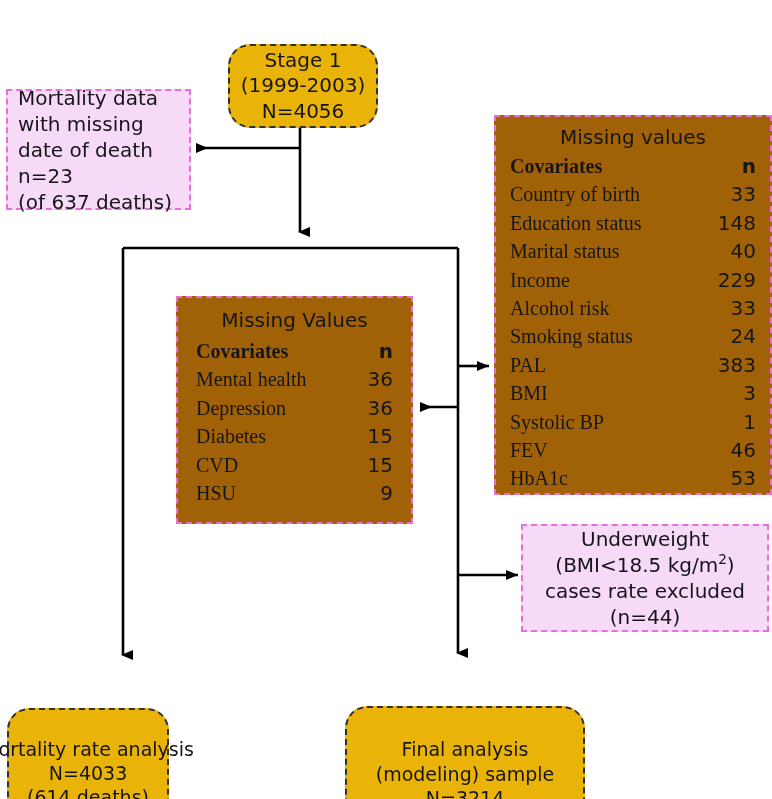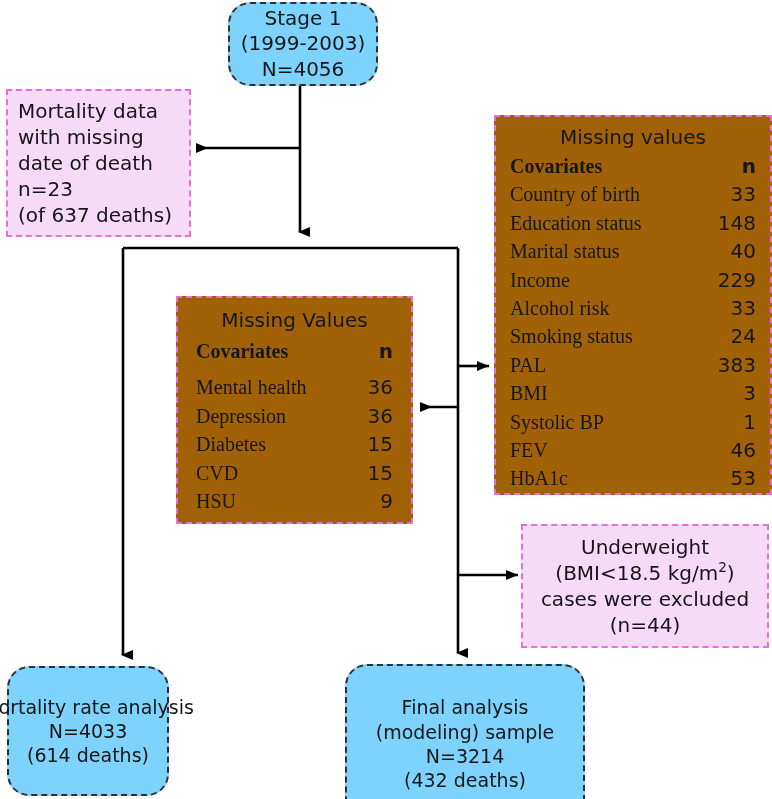--- a/index.html
+++ b/index.html
@@ -30,26 +30,27 @@
   }
   .node {
     position: absolute;
     box-sizing: border-box;
     display: flex;
     flex-direction: column;
     align-items: center;
     justify-content: center;
   }
   .terminal {
-    background: #7dd3fc;
+    background: #eab308;
     border: 2px dashed #2f2f35;
     border-radius: 22px;
     text-align: center;
     line-height: 1.28;
     font-size: 20px;
+    margin-top: 42px;
   }
   .notebox {
     background: #f6daf8;
     border: 2px dashed #e66fd8;
     text-align: left;
     line-height: 1.3;
     font-size: 20px;
   }
   .notebox.center-text { text-align: center; }
   .nb-line { white-space: nowrap; }
@@ -129,21 +130,21 @@
       <line x1="458" y1="575" x2="518" y2="575" stroke="#000" stroke-width="2.6" marker-end="url(#arrow-right)"></line>
     </g>
   </svg>
 
   <div class="node terminal" style="left:228px; top:2px; width:150px; height:84px;">
     <div class="nb-line">Stage 1</div>
     <div class="nb-line">(1999-2003)</div>
     <div class="nb-line">N=4056</div>
   </div>
 
-  <div class="node notebox" style="left:6px; top:89px; width:185px; height:148px; align-items:flex-start; justify-content:center; padding:4px 10px;">
+  <div class="node notebox" style="left:6px; top:89px; width:185px; height:121px; align-items:flex-start; justify-content:center; padding:4px 10px;">
     <div class="nb-line">Mortality data</div>
     <div class="nb-line">with missing</div>
     <div class="nb-line">date of death</div>
     <div class="nb-line">n=23</div>
     <div class="nb-line">(of 637 deaths)</div>
   </div>
 
   <div class="tablebox" style="position:absolute; left:494px; top:115px; width:278px; height:380px;">
     <div class="tbl-title">Missing values</div>
     <div class="tbl-row header">
@@ -195,21 +196,21 @@
       <span class="tbl-val">53</span>
     </div>
   </div>
 
   <div class="tablebox" style="position:absolute; left:176px; top:296px; width:237px; height:228px; padding:8px 18px;">
     <div class="tbl-title">Missing Values</div>
     <div class="tbl-row header" style="margin-top:2px;">
       <span class="tbl-label">Covariates</span>
       <span class="tbl-val">n</span>
     </div>
-    <div class="tbl-row" style="margin-top:8px;">
+    <div class="tbl-row" style="">
       <span class="tbl-label">Mental health</span>
       <span class="tbl-val">36</span>
     </div>
     <div class="tbl-row">
       <span class="tbl-label">Depression</span>
       <span class="tbl-val">36</span>
     </div>
     <div class="tbl-row">
       <span class="tbl-label">Diabetes</span>
       <span class="tbl-val">15</span>
@@ -217,24 +218,24 @@
     <div class="tbl-row">
       <span class="tbl-label">CVD</span>
       <span class="tbl-val">15</span>
     </div>
     <div class="tbl-row">
       <span class="tbl-label">HSU</span>
       <span class="tbl-val">9</span>
     </div>
   </div>
 
-  <div class="node notebox center-text" style="left:521px; top:524px; width:248px; height:124px; justify-content:center; padding:2px 8px;">
+  <div class="node notebox center-text" style="left:521px; top:524px; width:248px; height:108px; justify-content:center; padding:2px 8px;">
     <div class="nb-line">Underweight</div>
     <div class="nb-line"><span>(BMI&lt;18.5 kg/m</span><sup>2</sup><span>)</span></div>
-    <div class="nb-line">cases were excluded</div>
+    <div class="nb-line">cases rate excluded</div>
     <div class="nb-line">(n=44)</div>
   </div>
 
   <div class="node terminal" style="left:7px; top:666px; width:162px; height:130px; font-size:19px;">
     <div class="nb-line">Mortality rate analysis</div>
     <div class="nb-line">N=4033</div>
     <div class="nb-line">(614 deaths)</div>
   </div>
 
   <div class="node terminal" style="left:345px; top:664px; width:240px; height:160px; font-size:19px;">

